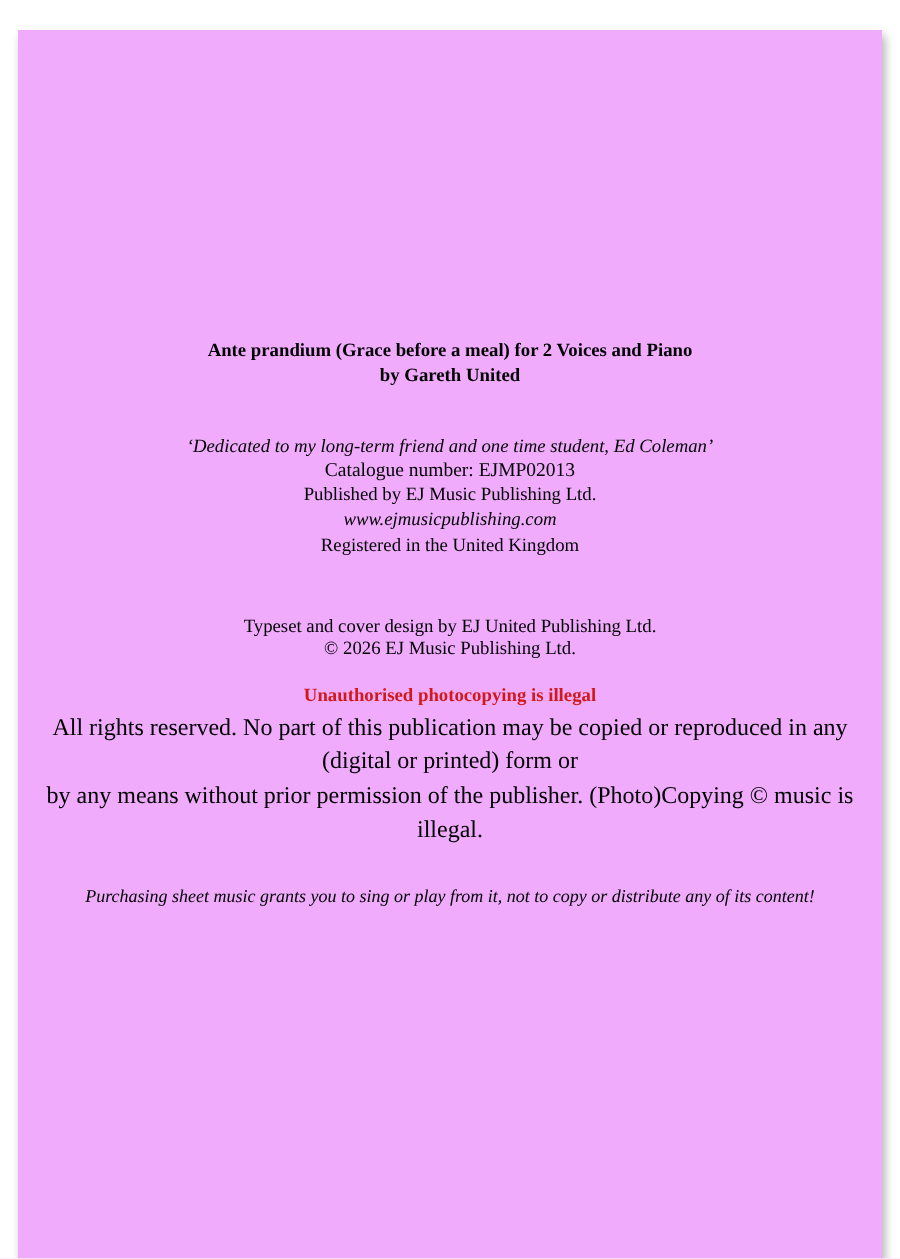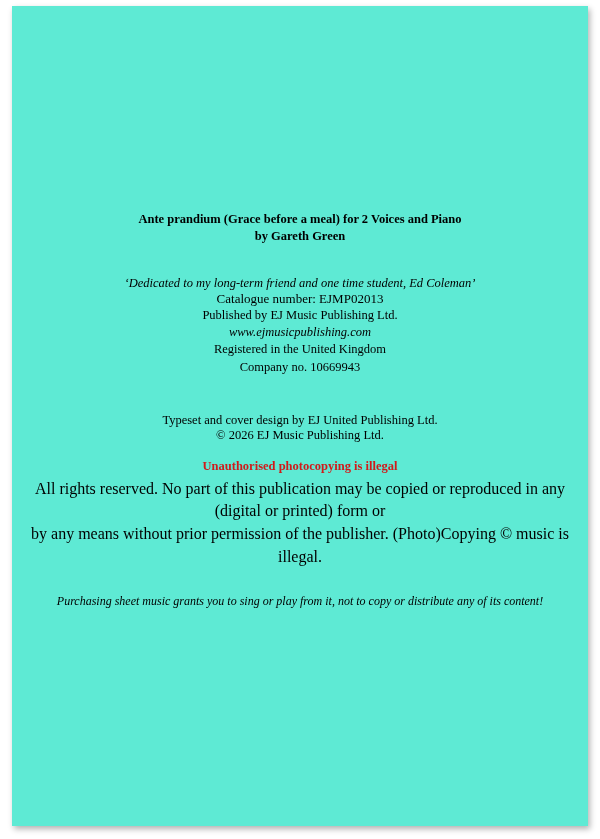--- a/index.html
+++ b/index.html
@@ -16,24 +16,24 @@
   .page-canvas {
     position: relative;
     width: 600px;
     height: 839px;
     background: #ffffff;
     overflow: hidden;
   }
   .sheet {
     position: absolute;
     left: 12px;
-    top: 6px;
+    top: 20px;
     width: 576px;
     height: 820px;
-    background: #5eead4;
+    background: #f0abfc;
     box-shadow: 2px 3px 6px rgba(0,0,0,0.30);
   }
   .content {
     position: absolute;
     left: 0;
     top: 0;
     width: 576px;
     text-align: center;
   }
   .block {
@@ -96,32 +96,31 @@
 </style>
 </head>
 <body>
 
 <div class="page-canvas">
   <div class="sheet">
     <div class="content">
 
       <div class="block title-block">
         <span class="title-line">Ante prandium (Grace before a meal) for 2 Voices and Piano</span>
-        <span class="title-line">by Gareth Green</span>
+        <span class="title-line">by Gareth United</span>
       </div>
 
       <div class="block dedication">‘Dedicated to my long-term friend and one time student, Ed Coleman’</div>
 
       <div class="block catalogue">Catalogue number: EJMP02013</div>
 
       <div class="block publisher-block">
         <span class="line">Published by EJ Music Publishing Ltd.</span>
         <span class="line www">www.ejmusicpublishing.com</span>
         <span class="line">Registered in the United Kingdom</span>
-        <span class="line">Company no. 10669943</span>
       </div>
 
       <div class="block typeset">Typeset and cover design by EJ United Publishing Ltd.</div>
 
       <div class="block copyright">© 2026 EJ Music Publishing Ltd.</div>
 
       <div class="block warning-heading">Unauthorised photocopying is illegal</div>
 
       <div class="block rights-text">
         <span class="line">All rights reserved. No part of this publication may be copied or reproduced in any (digital or printed) form or</span>

